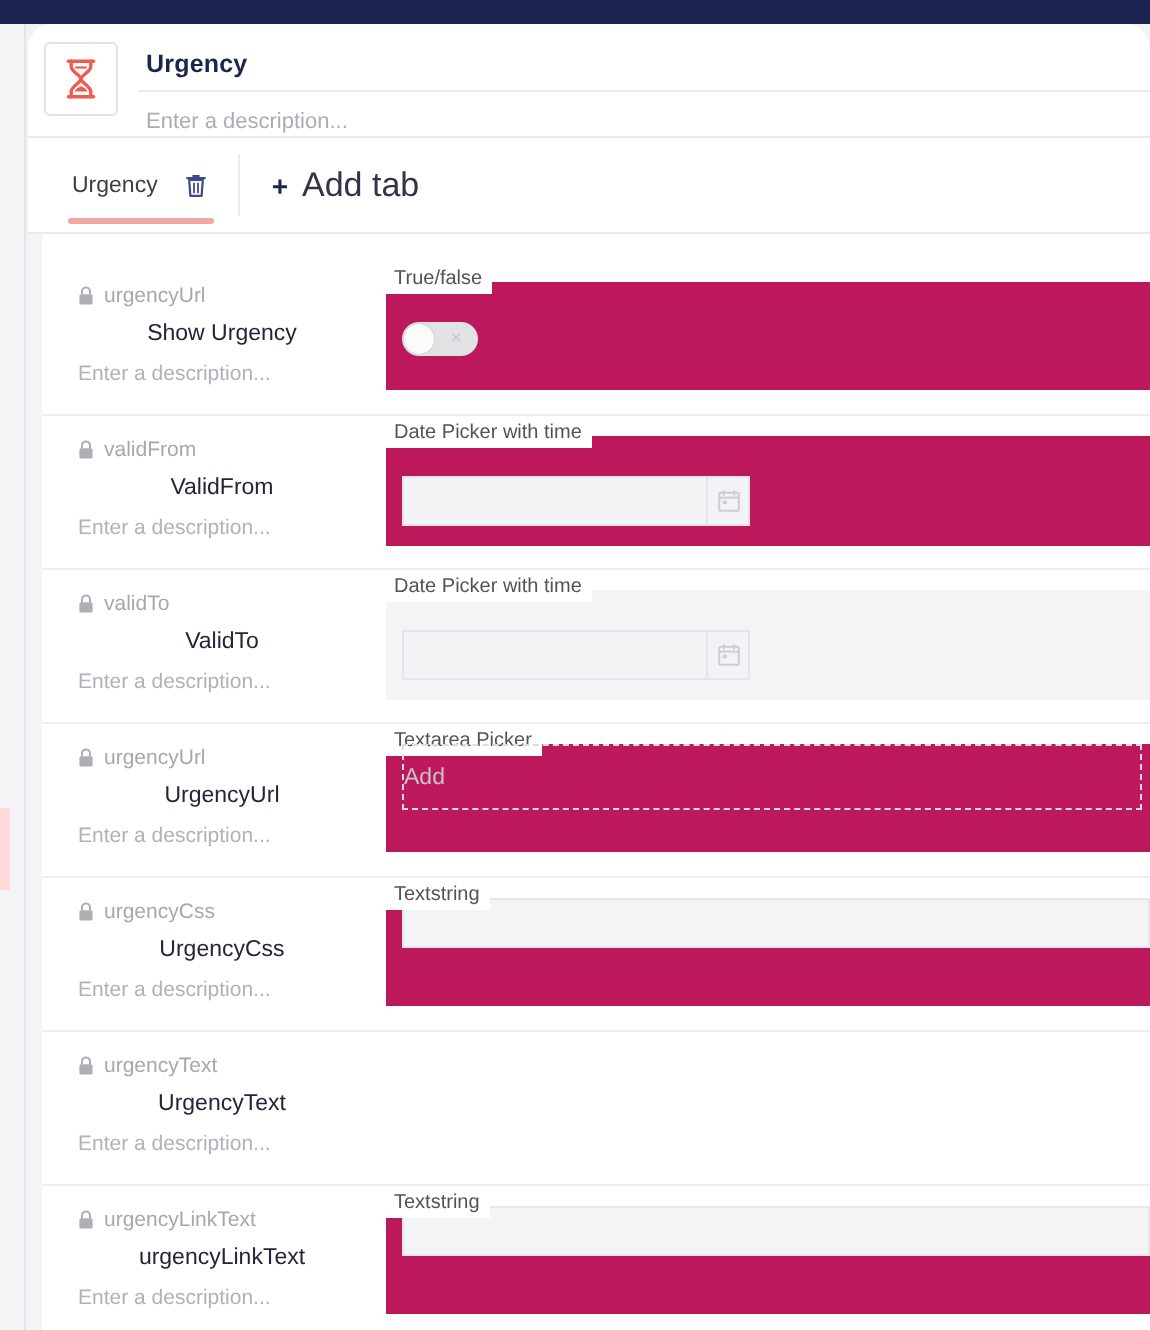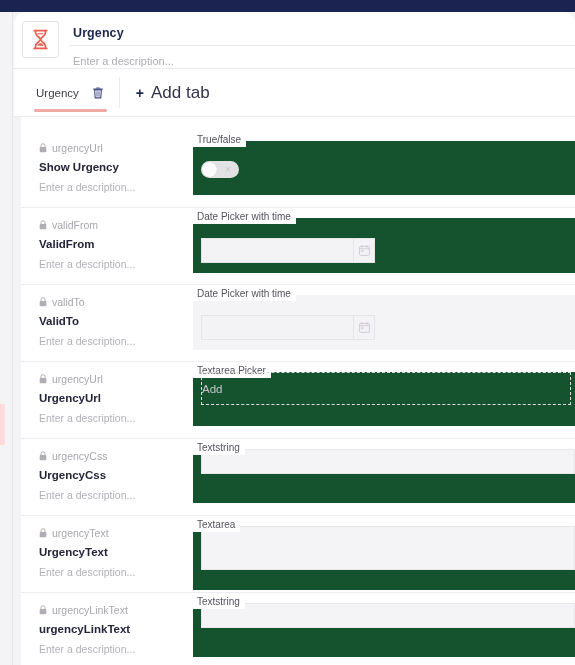--- a/index.html
+++ b/index.html
@@ -126,35 +126,36 @@
   }
   .alias{
     display:flex; align-items:center; gap:5px;
     margin-bottom:7px;
   }
   .alias .alias-text{
     font-size:10.5px; color:#a9a6ae;
   }
   .lock-icon svg{ display:block; }
   .prop-label{
-    font-size:11.5px; font-weight:bold; color:#24243a;
+    font-size:11.5px; font-weight:normal; color:#24243a;
     margin-bottom:8px;
+    text-align:center;
   }
   .prop-desc{
     font-size:10.5px; color:#b3b0b8;
   }
 
   .prop-editor{
     flex:1 1 auto; min-width:0;
     position:relative;
     padding:10px 0 0 0;
   }
   .editor-box{
     position:relative;
-    background:#14532d;
+    background:#be185d;
     min-height:54px;
     padding:0 0 10px 0;
   }
   .editor-box.lighter{ background:#f4f3f5; }
   .type-badge{
     position:absolute; left:0; top:-9px;
     background:#ffffff;
     font-size:10px; color:#53525c;
     padding:2px 5px 2px 4px;
     white-space:nowrap;
@@ -428,26 +429,20 @@
               <svg width="8" height="10" viewBox="0 0 8 10" aria-hidden="true">
                 <path d="M2 4.2V2.7a2 2 0 0 1 4 0v1.5" fill="none" stroke="#b0adb5" stroke-width="1"></path>
                 <rect x="0.7" y="4.1" width="6.6" height="5.2" rx="0.8" fill="#b0adb5"></rect>
               </svg>
             </span>
             <span class="alias-text">urgencyText</span>
           </div>
           <div class="prop-label">UrgencyText</div>
           <div class="prop-desc">Enter a description...</div>
         </div>
-        <div class="prop-editor">
-          <div class="editor-box" style="min-height:64px;">
-            <span class="type-badge">Textarea</span>
-            <div class="textarea-input"></div>
-          </div>
-        </div>
       </div>
 
       <div class="prop-row">
         <div class="prop-meta">
           <div class="alias">
             <span class="lock-icon">
               <svg width="8" height="10" viewBox="0 0 8 10" aria-hidden="true">
                 <path d="M2 4.2V2.7a2 2 0 0 1 4 0v1.5" fill="none" stroke="#b0adb5" stroke-width="1"></path>
                 <rect x="0.7" y="4.1" width="6.6" height="5.2" rx="0.8" fill="#b0adb5"></rect>
               </svg>

